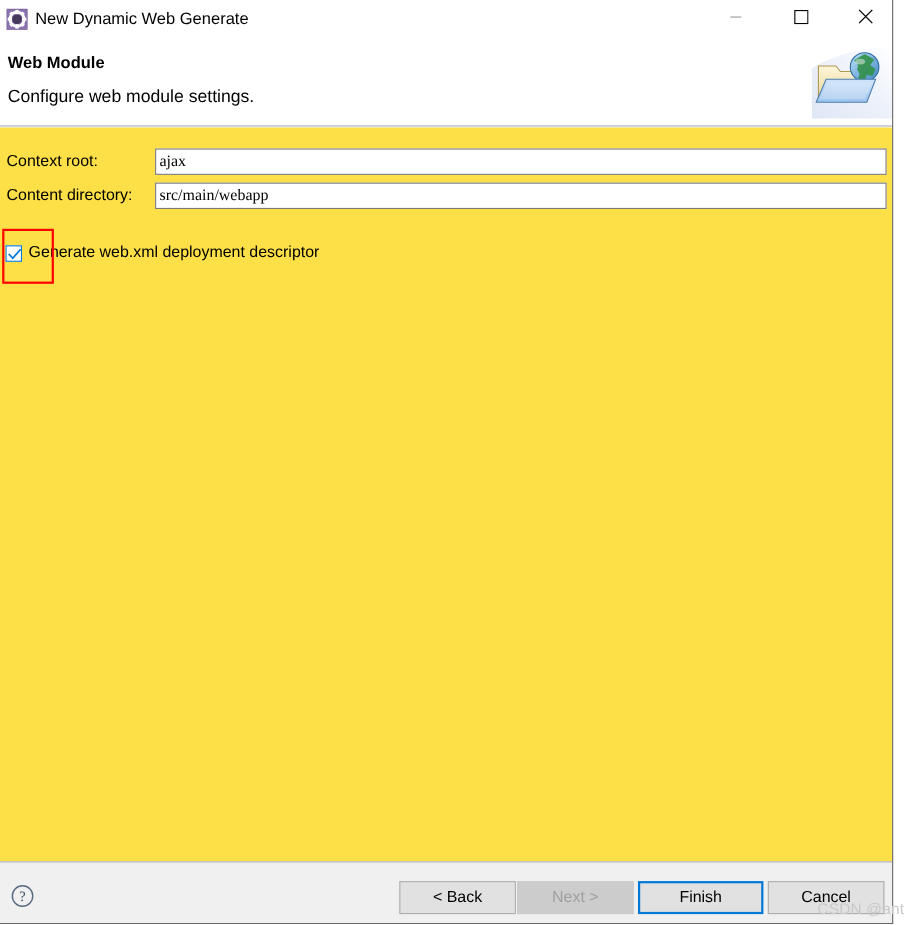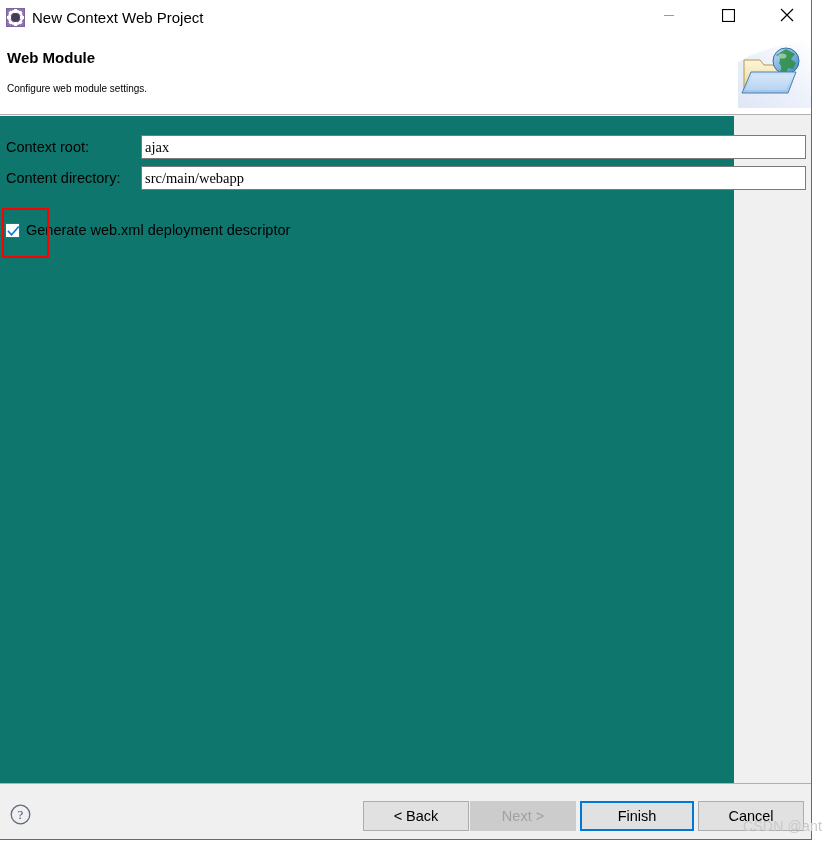--- a/index.html
+++ b/index.html
@@ -78,37 +78,37 @@
     position: absolute;
     left: 7px; top: 13px;
     font-size: 15px;
     font-weight: bold;
     color: #000000;
     line-height: 18px;
   }
   #header-desc {
     position: absolute;
     left: 7px; top: 44px;
-    font-size: 10px;
+    font-size: 16px;
     color: #000000;
     line-height: 18px;
   }
   #header-graphic {
     position: absolute;
     left: 738px; top: 6px;
     width: 74px; height: 66px;
   }
 
   
   #content {
     position: absolute;
     left: 0; top: 116px;
-    width: 734px;
+    width: 811px;
     height: 667px;
-    background: #0f766e;
+    background: #fde047;
   }
 
   .field-row {
     position: absolute;
     left: 0;
     width: 811px;
     height: 24px;
   }
   #row-context  { top: 19px; }
   #row-contentdir { top: 50px; }
@@ -245,21 +245,21 @@
           <rect x="3" y="3" width="3" height="3" transform="rotate(45 4.5 4.5)"></rect>
           <rect x="13" y="3" width="3" height="3" transform="rotate(45 14.5 4.5)"></rect>
           <rect x="3" y="13" width="3" height="3" transform="rotate(45 4.5 14.5)"></rect>
           <rect x="13" y="13" width="3" height="3" transform="rotate(45 14.5 14.5)"></rect>
         </g>
         <circle cx="9.5" cy="9.5" r="6.5" fill="none" stroke="#ffffff" stroke-width="2.4"></circle>
         <circle cx="9.5" cy="9.5" r="4.4" fill="#463a5c"></circle>
       </svg>
     </span>
 
-    <span id="title-text">New Context Web Project</span>
+    <span id="title-text">New Dynamic Web Generate</span>
 
     <div class="winbtn" id="btn-min">
       <svg width="12" height="12" viewBox="0 0 12 12">
         <rect x="1" y="6" width="10" height="1" fill="#9a9a9a"></rect>
       </svg>
     </div>
     <div class="winbtn" id="btn-max">
       <svg width="13" height="13" viewBox="0 0 13 13">
         <rect x="0.5" y="0.5" width="12" height="12" fill="none" stroke="#000000" stroke-width="1.2"></rect>
       </svg>

